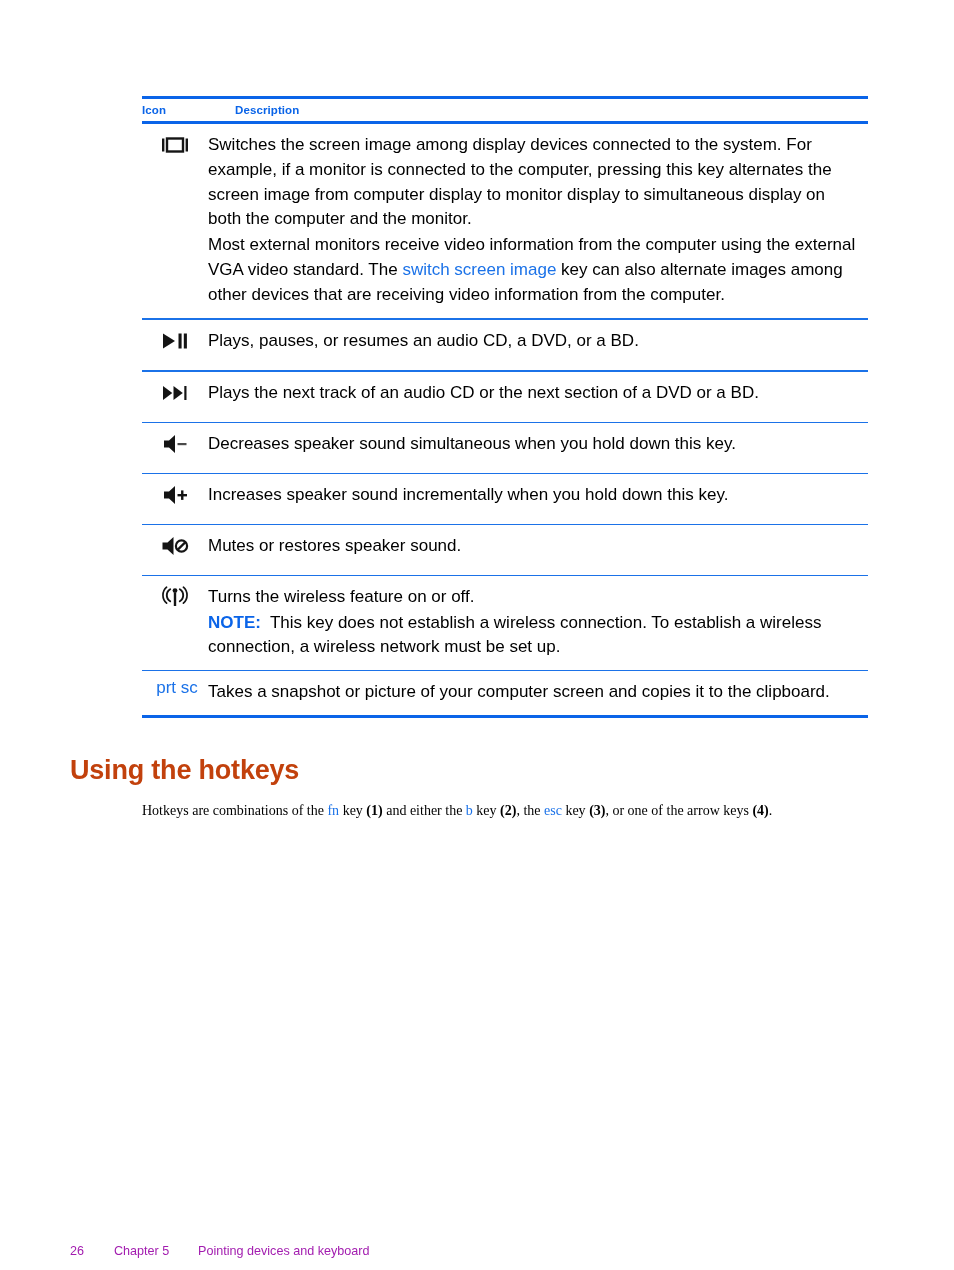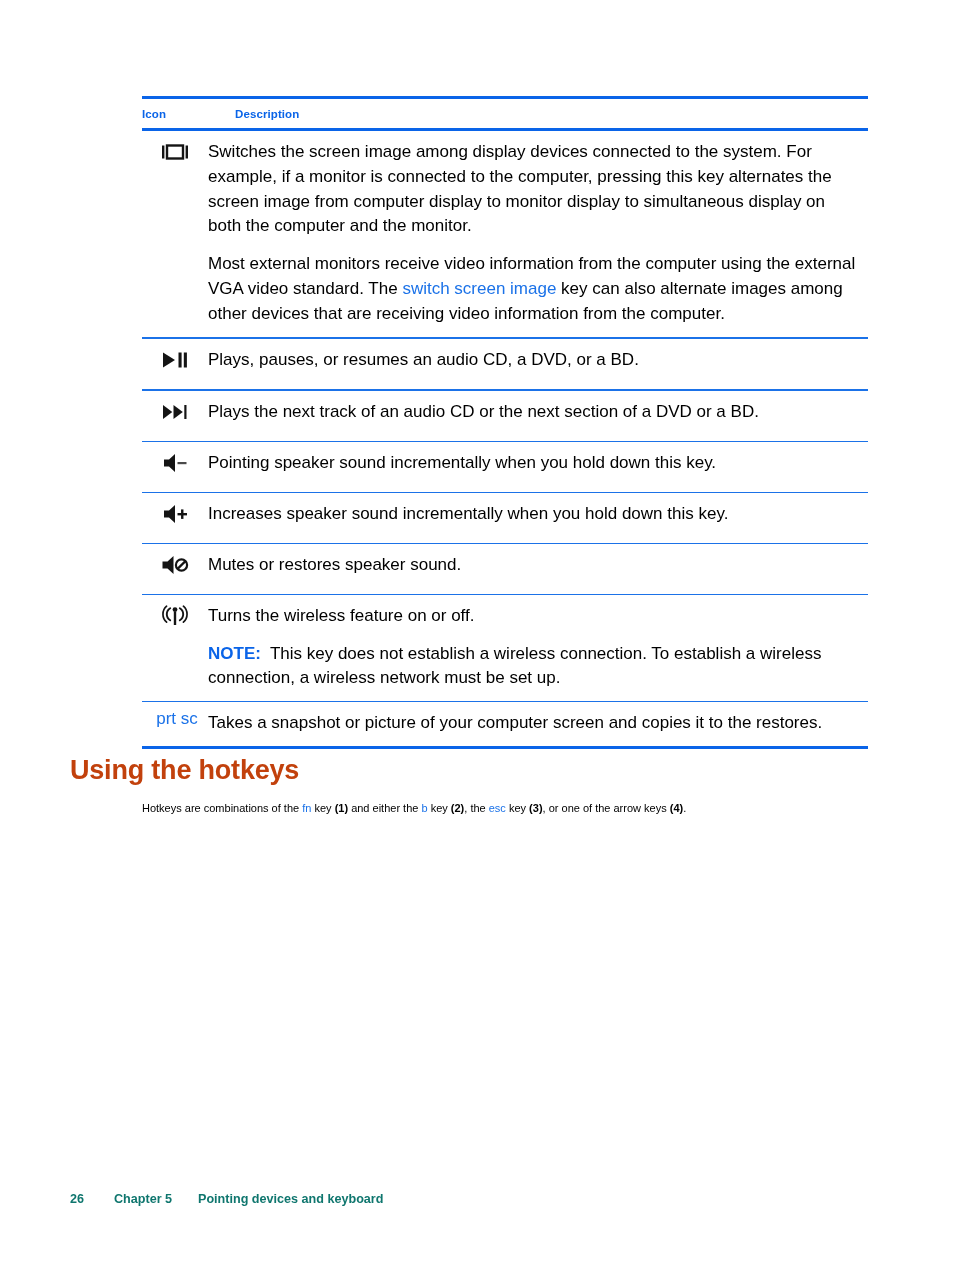--- a/index.html
+++ b/index.html
@@ -49,21 +49,21 @@
   }
   .rule-bottom {
     height: 3px;
     background: #0a64e8;
     width: 100%;
   }
 
   .head-row {
     display: flex;
     align-items: center;
-    height: 29px;
+    height: 22px;
   }
   .head-cell {
     font-size: 11.5px;
     font-weight: bold;
     color: #0a64e8;
     letter-spacing: 0.1px;
   }
   .col-icon { width: 66px; flex: 0 0 66px; }
   .col-desc { flex: 1 1 auto; padding-left: 27px; }
 
@@ -83,21 +83,21 @@
     flex: 1 1 auto;
     padding: 9px 6px 10px 0;
     font-size: 17px;
     line-height: 1.46;
     color: #000;
   }
   .cell-desc p {
     margin: 0;
   }
   .cell-desc p + p {
-    margin-top: 13px;
+    margin-top: 1px;
   }
 
   .blue { color: #1b72e8; }
   .note-label {
     color: #0a64e8;
     font-weight: bold;
   }
   .note-gap { display: inline-block; width: 9px; }
 
   .keycap {
@@ -133,35 +133,35 @@
     font-weight: bold;
     color: #c2410c;
     letter-spacing: -0.2px;
     margin: 0;
   }
   .body-para {
     position: absolute;
     left: 142px;
     top: 800px;
     width: 726px;
-    font-size: 11px;
+    font-size: 14px;
     line-height: 1.5;
     color: #000;
+    font-family: Liberation Serif, serif;
   }
 
   
   .footer {
     position: absolute;
     left: 70px;
-    top: 1192px;
+    top: 1244px;
     font-size: 12.6px;
-    color: #0f766e;
+    color: #a21caf;
     display: flex;
     align-items: baseline;
-    font-weight: bold;
   }
   .footer .pg { width: 44px; display: inline-block; }
   .footer .ch { width: 84px; display: inline-block; }
 </style>
 </head>
 <body>
 
 <div class="page">
 
   <div class="hk-table">
@@ -223,21 +223,21 @@
         <div class="row r-med">
           <div class="cell-icon">
             <span>
               <svg class="icon" width="30" height="22" viewBox="0 0 30 22">
                 <polygon points="4,7.5 9,7.5 15,2 15,20 9,14.5 4,14.5" fill="#141414"></polygon>
                 <rect x="17.5" y="10" width="9" height="2.2" fill="#4a4a4a"></rect>
               </svg>
             </span>
           </div>
           <div class="cell-desc">
-            <p>Pointing speaker sound incrementally when you hold down this key.</p>
+            <p>Decreases speaker sound simultaneous when you hold down this key.</p>
           </div>
         </div>
         <div class="rule-thin"></div>
         <div class="row r-med">
           <div class="cell-icon">
             <span>
               <svg class="icon" width="30" height="22" viewBox="0 0 30 22">
                 <polygon points="4,7.5 9,7.5 15,2 15,20 9,14.5 4,14.5" fill="#141414"></polygon>
                 <rect x="17.5" y="10" width="9.5" height="2.4" fill="#141414"></rect>
                 <rect x="21.05" y="6.4" width="2.4" height="9.5" fill="#141414"></rect>
@@ -281,21 +281,21 @@
             <p>Turns the wireless feature on or off.</p>
             <p><span class="note-label">NOTE:</span><span class="note-gap"></span>This key does not establish a wireless connection. To establish a wireless connection, a wireless network must be set up.</p>
           </div>
         </div>
         <div class="rule-thin"></div>
         <div class="row r-key">
           <div class="cell-key">
             <span class="keycap">prt sc</span>
           </div>
           <div class="cell-desc">
-            <p>Takes a snapshot or picture of your computer screen and copies it to the restores.</p>
+            <p>Takes a snapshot or picture of your computer screen and copies it to the clipboard.</p>
           </div>
         </div>
       </div>
     <div class="rule-bottom"></div>
   </div>
 
   <h1 class="h1">Using the hotkeys</h1>
 
   <div class="body-para">Hotkeys are combinations of the <span class="blue">fn</span> key <b>(1)</b> and either the <span class="blue">b</span> key <b>(2)</b>, the <span class="blue">esc</span> key <b>(3)</b>, or one of the arrow keys <b>(4)</b>.</div>
 

